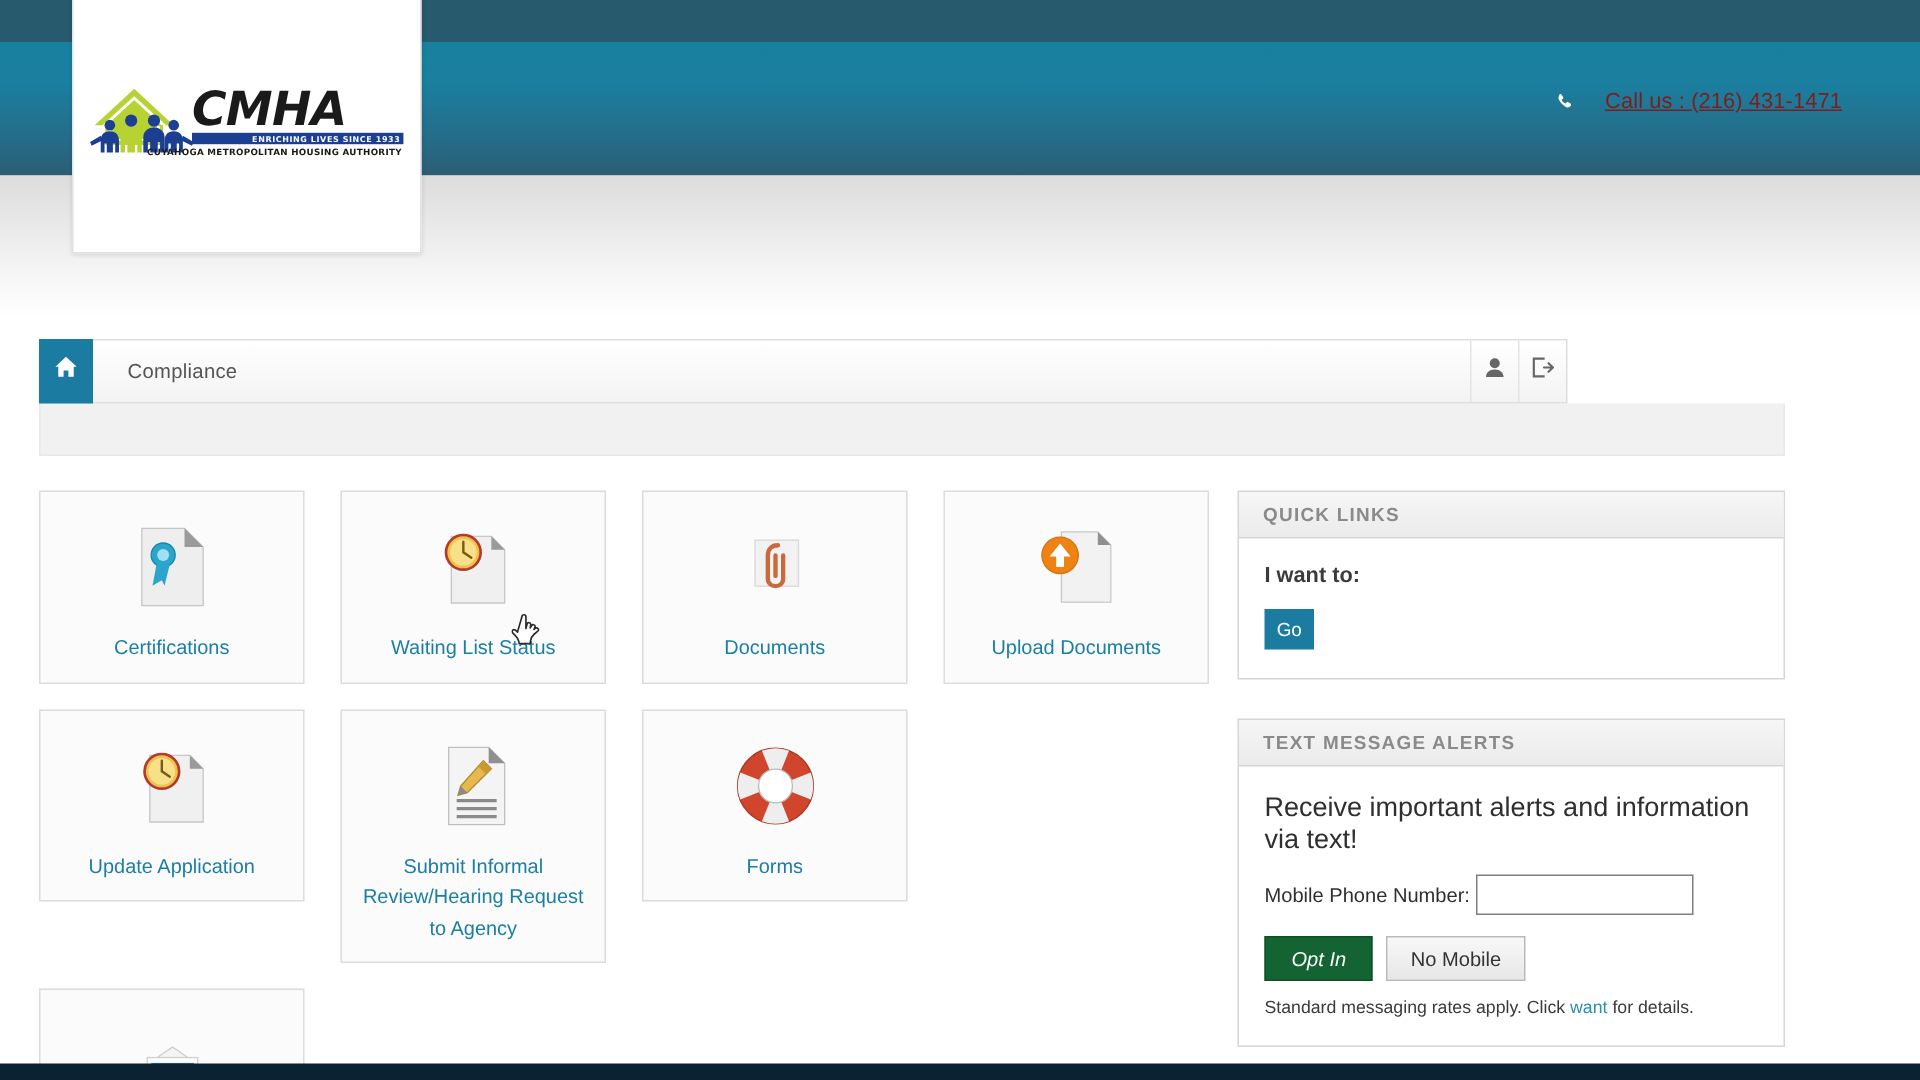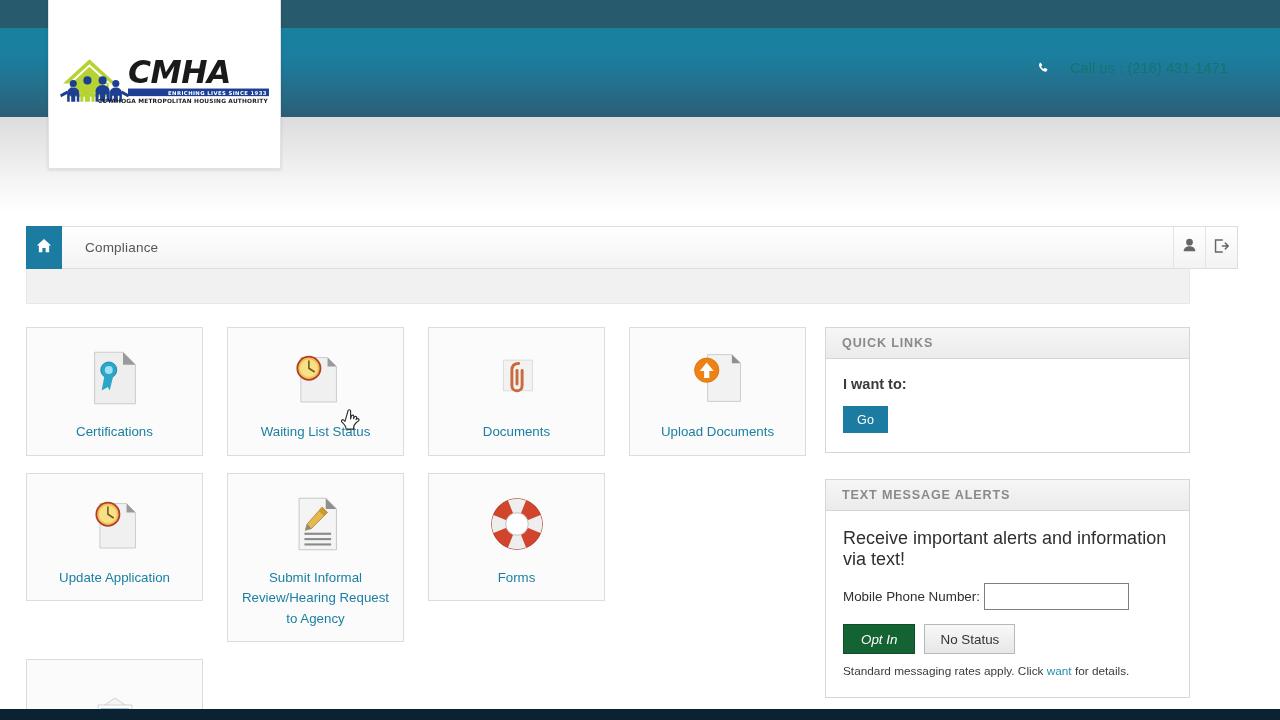--- a/index.html
+++ b/index.html
@@ -19,42 +19,43 @@
   .hdr-band {
     position:absolute; left:0; top:28px; width:1280px; height:89px;
     background: linear-gradient(180deg,#17819f 0%, #1b7fa0 30%, #266b86 75%, #2c5d75 100%);
   }
   .hdr-fade {
     position:absolute; left:0; top:117px; width:1280px; height:95px;
     background: linear-gradient(180deg,#dcdcdc 0%, #e9e9e9 35%, #f6f6f6 70%, #ffffff 100%);
   }
   .callus {
     position:absolute; right:52px; top:60px;
-    color:#0f766e; font-size:14.5px; letter-spacing:.1px;
+    color:#7f1d1d; font-size:14.5px; letter-spacing:.1px;
     display:flex; align-items:center; gap:20px;
     white-space:nowrap;
+    text-decoration:underline;
   }
   .phone-ico { display:inline-block; width:13px; height:13px; }
 
   
   .logo-card {
     position:absolute; left:48px; top:-8px; width:233px; height:177px;
     background:#ffffff; border:1px solid #e2e2e2; border-top:none;
     box-shadow:0 1px 3px rgba(0,0,0,.12);
     display:flex; align-items:center; justify-content:center;
     z-index:5;
   }
   .logo-inner { width:213px; }
 
   
   .content { position:absolute; left:26px; top:226px; width:1164px; }
 
   
   .crumb-bar {
-    position:relative; height:43px; width:1212px;
+    position:relative; height:43px; width:1019px;
     background: linear-gradient(180deg,#ffffff 0%, #f3f3f3 100%);
     border:1px solid #dedede;
     display:flex; align-items:stretch;
   }
   .crumb-home {
     width:36px; background:#1b7ba0;
     display:flex; align-items:center; justify-content:center;
     margin:-1px 0 -1px -1px; cursor:pointer;
   }
   .crumb-label {
@@ -100,21 +101,21 @@
   .iwant {
     font-size:14.5px; font-weight:bold; color:#3b3b3b; 
   }
   .sel {
     position:relative; width:335px; height:29px; border:1px solid #a6a6a6;
     background:#fff; display:flex; align-items:center; padding:0 10px;
     font-size:13.3px; color:#333; cursor:pointer;
   }
   .sel .chev { position:absolute; right:9px; top:9px; }
   .go-btn {
-    margin-top:14px; width:45px; height:27px; background:#1b7ba0;
+    margin-top:14px; width:33px; height:27px; background:#1b7ba0;
     color:#fff; font-size:12.6px; border:none; cursor:pointer;
     display:flex; align-items:center; justify-content:center;
   }
   .tma-line { font-size:18px; color:#2f2f2f; }
   .tma-row { margin-top:13px; display:flex; align-items:center; }
   .tma-row label { font-size:13.4px; color:#2f2f2f; }
   .tma-input {
     margin-left:4px; width:145px; height:27px;
     border:1px solid #7f7f7f; background:#fff;
     font-family:"Liberation Sans",sans-serif; font-size:13px; padding:0 5px;
@@ -355,21 +356,21 @@
         <div class="panel">
           <div class="panel-hd">TEXT MESSAGE ALERTS</div>
           <div class="panel-bd">
             <div class="tma-line">Receive important alerts and information via text!</div>
             <div class="tma-row">
               <label>Mobile Phone Number:</label>
               <input class="tma-input" type="text" placeholder="" style="">
             </div>
             <div class="tma-btns">
               <button class="btn-optin">Opt In</button>
-              <button class="btn-no">No Status</button>
+              <button class="btn-no">No Mobile</button>
             </div>
             <div class="tma-fine">
               <span>Standard messaging rates apply. Click </span><a href="#">want</a><span> for details.</span>
             </div>
           </div>
         </div>
 
       </div>
     </div>
   </div>

